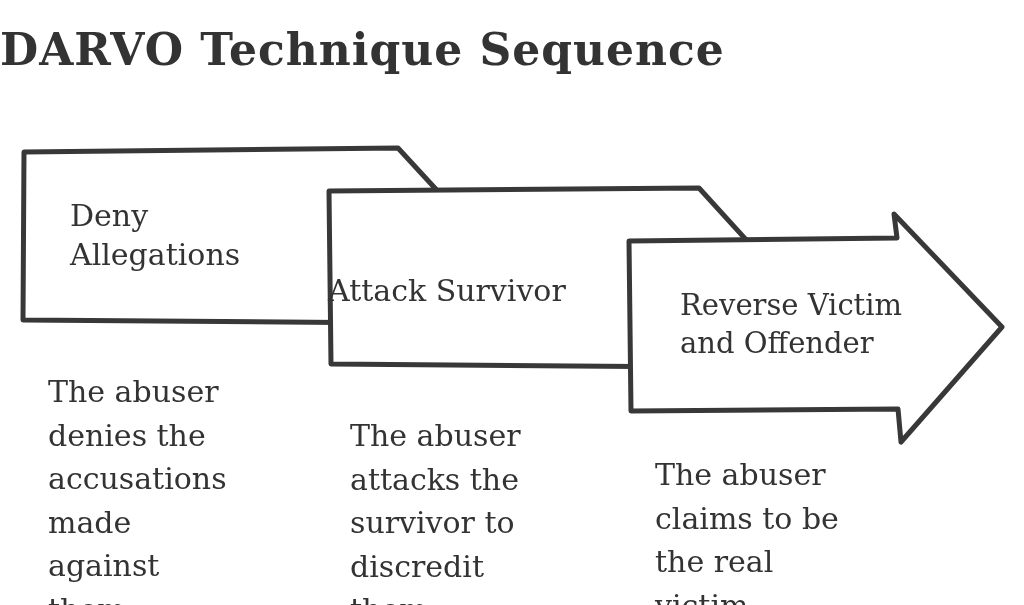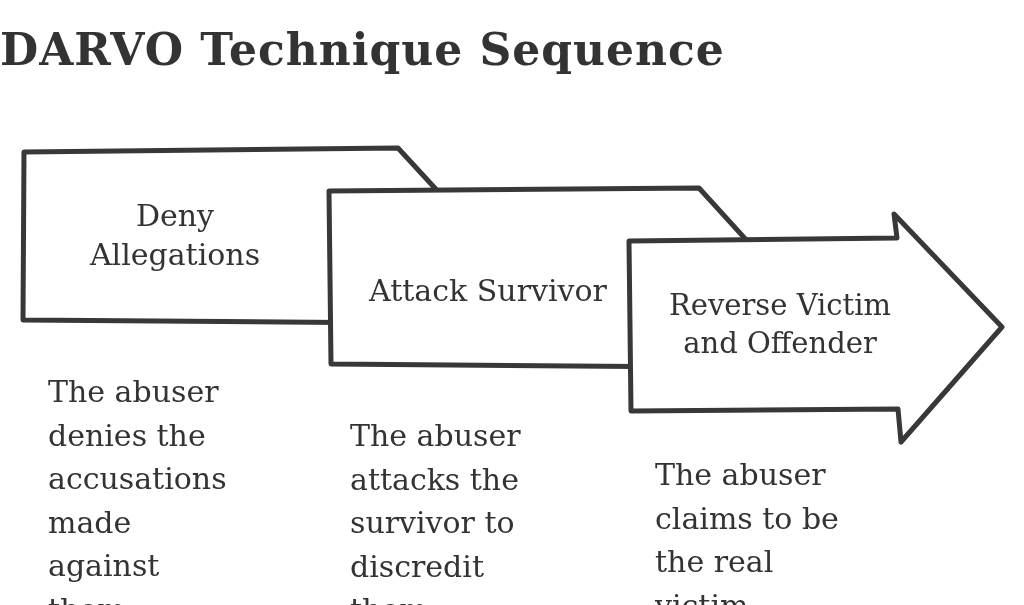--- a/index.html
+++ b/index.html
@@ -33,37 +33,37 @@
   }
   .shape {
     fill: var(--fill-color, #ffffff);
     stroke: var(--stroke-color, #383838);
     stroke-width: 5;
     stroke-linejoin: round;
     stroke-linecap: round;
   }
   .step-label {
     position: absolute;
-    text-align: center;
+    text-align: left;
     font-size: 30px;
     line-height: 1.3;
     color: var(--text-color, #333333);
   }
   .step-label.small {
     font-size: 29px;
   }
   .step-desc {
     position: absolute;
     font-size: 30px;
     line-height: 1.45;
     color: var(--text-color, #333333);
   }
   .label-1 { left: 70px;  top: 196px; width: 210px; }
   .label-2 { left: 328px; top: 263px; width: 320px; margin-top: 8px; }
-  .label-3 { left: 654px; top: 287px; width: 252px; }
+  .label-3 { left: 680px; top: 287px; width: 252px; }
   .desc-1  { left: 48px;  top: 370px; width: 195px; }
   .desc-2  { left: 350px; top: 414px; width: 225px; }
   .desc-3  { left: 655px; top: 453px; width: 224px; }
 </style>
 </head>
 <body>
 
 <div class="canvas">
 
   <div class="title">DARVO Technique Sequence</div>

